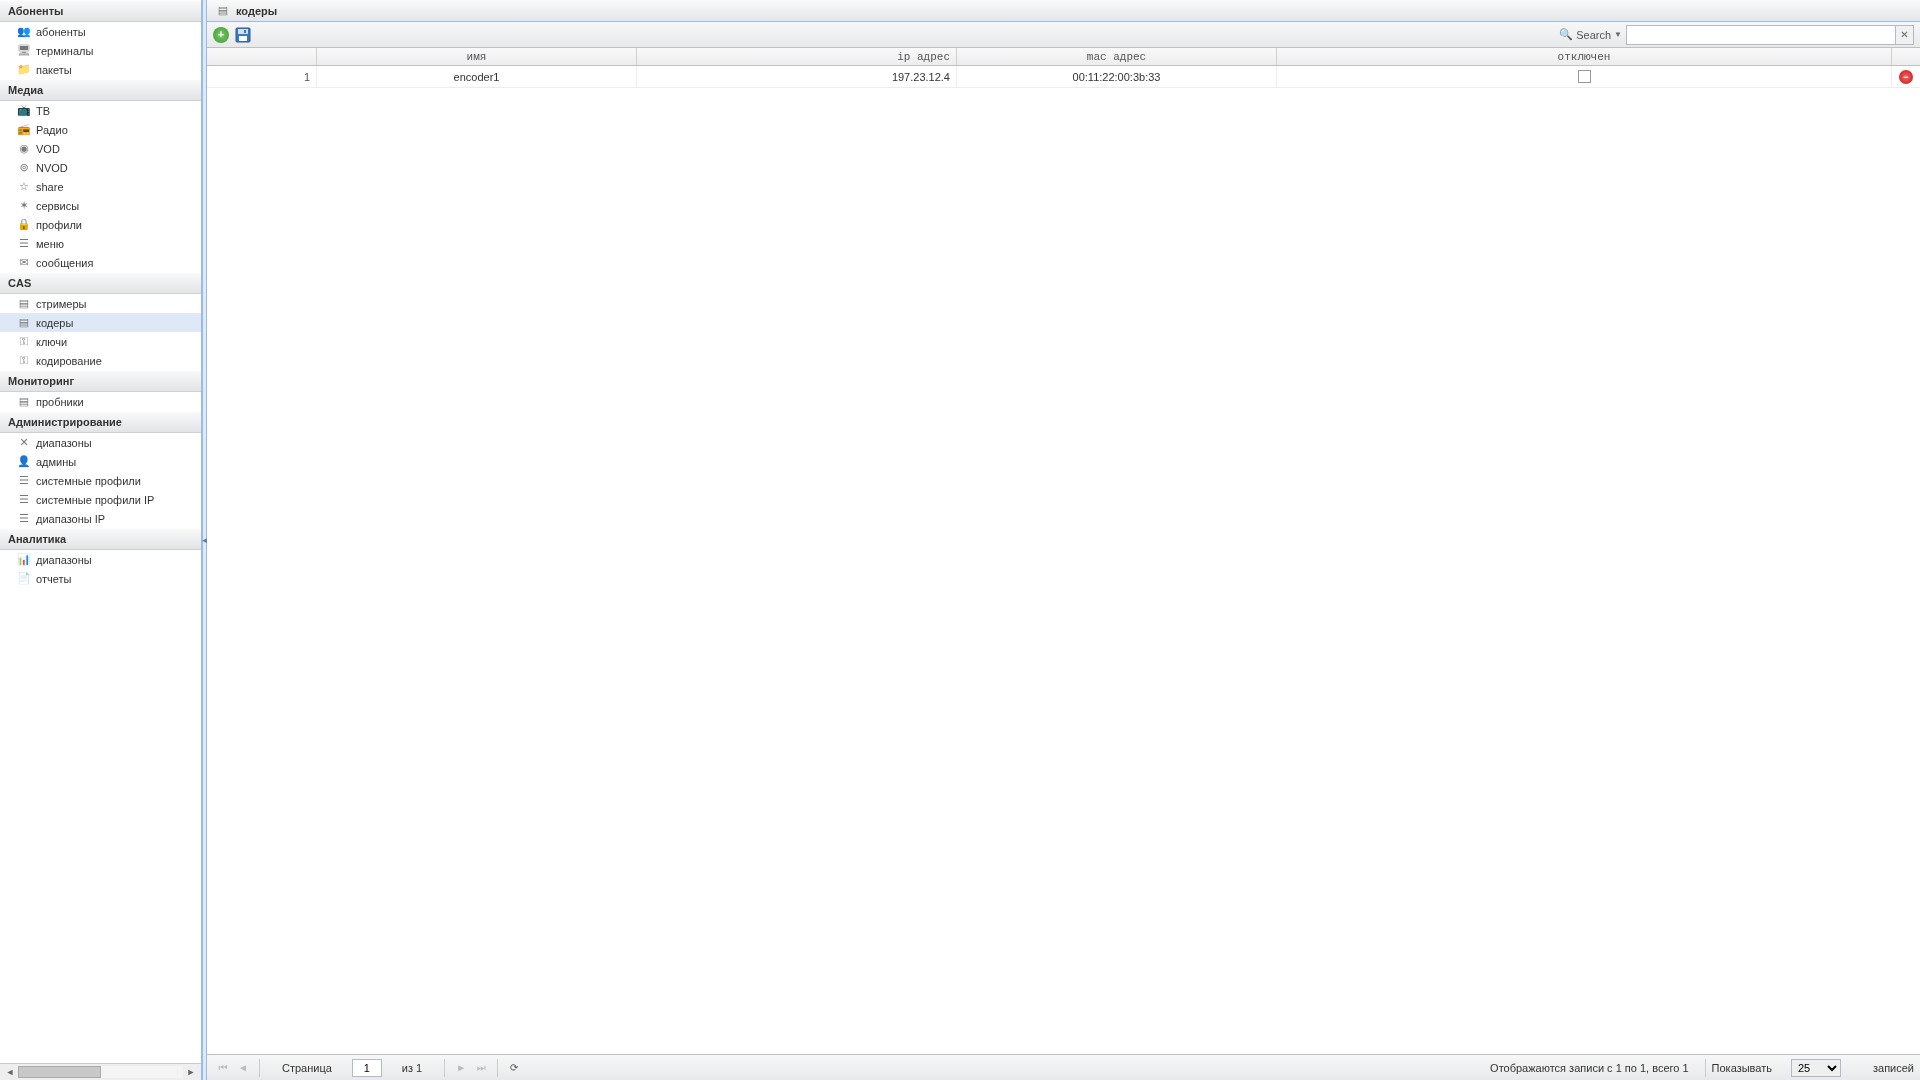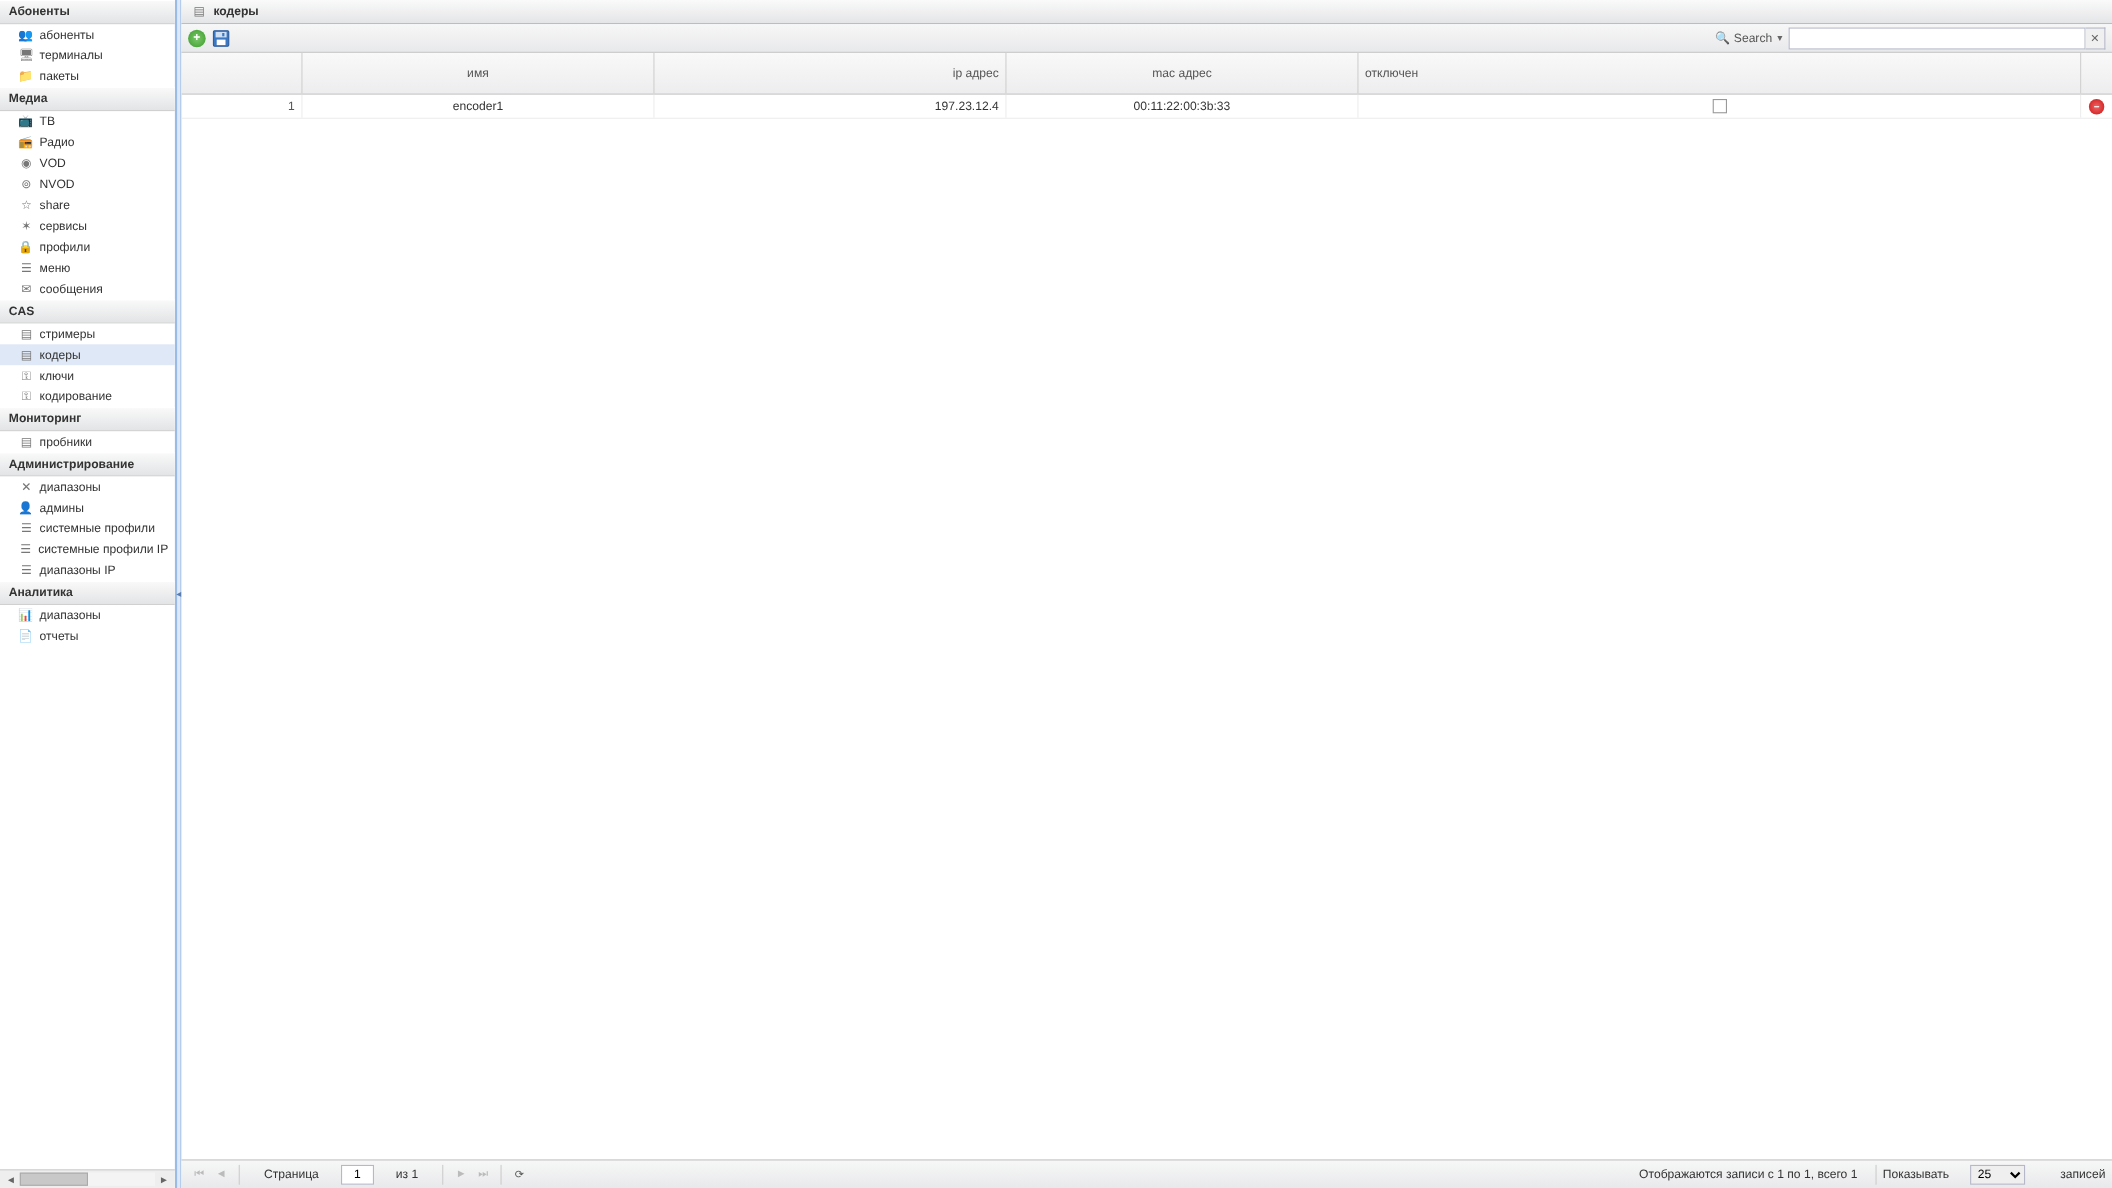--- a/index.html
+++ b/index.html
@@ -1,21 +1,21 @@
 <!DOCTYPE html>
 <html><head>
 <meta charset="utf-8">
 <style>
 * { margin: 0; padding: 0; box-sizing: border-box; }
 body { font-family: tahoma, arial, sans-serif; font-size: 11px; color: #333; background: #fff; overflow: hidden; width: 1920px; height: 1080px; }
 
 .app { display: flex; width: 100%; height: 100%; }
 
 
-.sidebar { width: 160px; background: #fff; border-right: 1px solid #99bbe8; display: flex; flex-direction: column; }
+.sidebar { width: 202px; background: #fff; border-right: 1px solid #99bbe8; display: flex; flex-direction: column; }
 .sidebar-content { flex: 1; overflow: hidden; }
 .group-header { background: linear-gradient(#f9f9f9, #e3e4e6); border-top: 1px solid #fff; border-bottom: 1px solid #d0d0d0; padding: 4px 8px; font-weight: bold; color: #333; }
 .nav-item { display: flex; align-items: center; padding: 2px 6px 2px 16px; height: 19px; cursor: pointer; color: #333; }
 .nav-item.selected { background: #dfe8f6; }
 .nav-icon { width: 16px; height: 16px; margin-right: 4px; display: inline-flex; align-items: center; justify-content: center; font-size: 11px; color: #777; }
 .nav-label { flex: 1; white-space: nowrap; }
 
 .sidebar-scrollbar { height: 17px; background: #eee; border-top: 1px solid #ccc; display: flex; align-items: center; padding: 0 4px; position: relative; }
 .sb-arrow { width: 12px; height: 12px; display: inline-flex; align-items: center; justify-content: center; color: #666; cursor: pointer; font-size: 9px; }
 .sb-track { flex: 1; height: 12px; margin: 0 2px; background: #f4f4f4; position: relative; }
@@ -36,27 +36,27 @@
 .tb-btn.save svg { width: 16px; height: 16px; }
 .tb-spacer { flex: 1; }
 .search-wrap { display: flex; align-items: center; }
 .search-label { display: flex; align-items: center; color: #555; margin-right: 4px; cursor: pointer; }
 .search-label .mag { margin-right: 3px; color: #999; }
 .search-label .dd { font-size: 8px; margin-left: 3px; color: #666; }
 .search-input { width: 270px; height: 20px; border: 1px solid #b5b8c8; padding: 1px 4px; font: inherit; }
 .search-clear { width: 18px; height: 20px; border: 1px solid #b5b8c8; border-left: none; background: #f0f0f0; display: inline-flex; align-items: center; justify-content: center; cursor: pointer; color: #666; font-size: 10px; }
 
 .grid { flex: 1; display: flex; flex-direction: column; overflow: hidden; }
-.grid-header { display: flex; background: linear-gradient(#f9f9f9, #ededef); border-bottom: 1px solid #c0c0c0; height: 38px; }
+.grid-header { display: flex; background: linear-gradient(#f9f9f9, #ededef); border-bottom: 1px solid #c0c0c0; height: 18px; font-family: Liberation Mono, monospace; }
 .gcol { border-right: 1px solid #d0d0d0; padding: 3px 6px; color: #555; display: flex; align-items: center; }
 .c-num { width: 110px; justify-content: flex-end; }
 .c-name { width: 320px; justify-content: center; }
 .c-ip { width: 320px; justify-content: flex-end; }
 .c-mac { width: 320px; justify-content: center; }
-.c-dis { flex: 1; justify-content: flex-start; }
+.c-dis { flex: 1; justify-content: center; }
 .c-del { width: 28px; border-right: none; }
 
 .grid-body { flex: 1; overflow: auto; }
 .grid-row { display: flex; border-bottom: 1px solid #ededed; height: 22px; }
 .gcell { border-right: 1px solid #ededed; padding: 3px 6px; display: flex; align-items: center; }
 .gcell.c-num { justify-content: flex-end; color: #555; }
 .gcell.c-dis { justify-content: center; }
 .gcell.c-del { justify-content: center; border-right: none; }
 .chk { width: 13px; height: 13px; border: 1px solid #999; background: #fff; }
 .del-icon { width: 14px; height: 14px; border-radius: 50%; background: radial-gradient(#e66,#c11); color: #fff; display: inline-flex; align-items: center; justify-content: center; font-size: 9px; font-weight: bold; cursor: pointer; }

